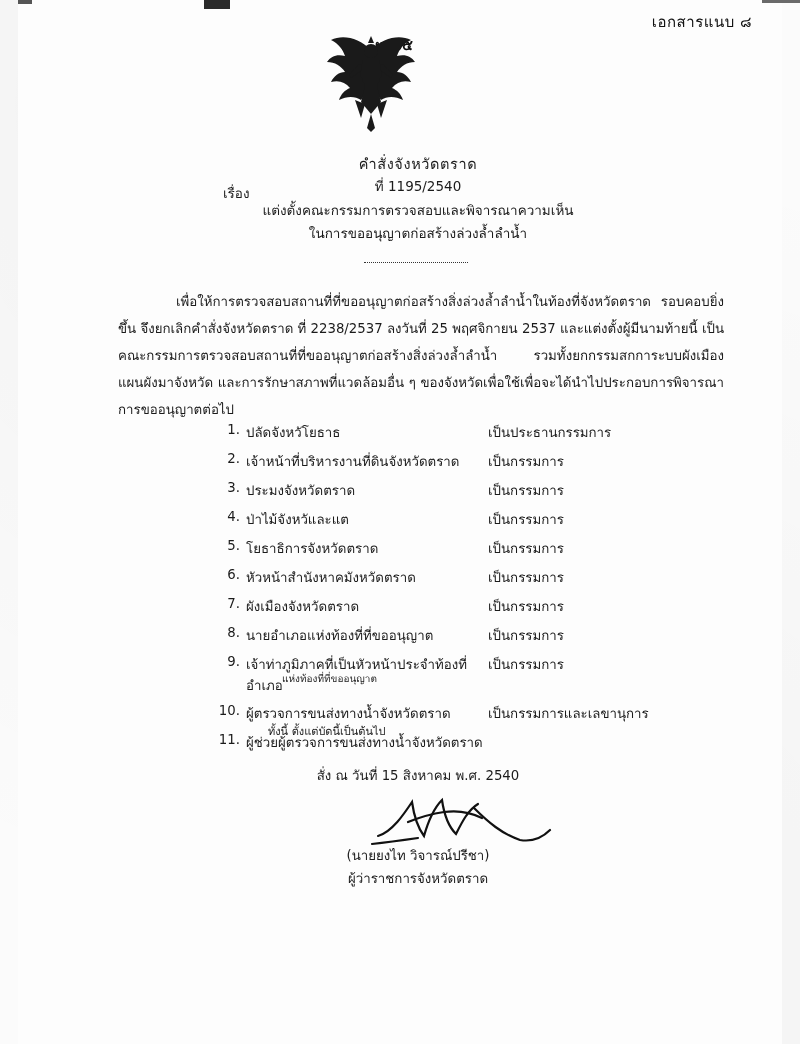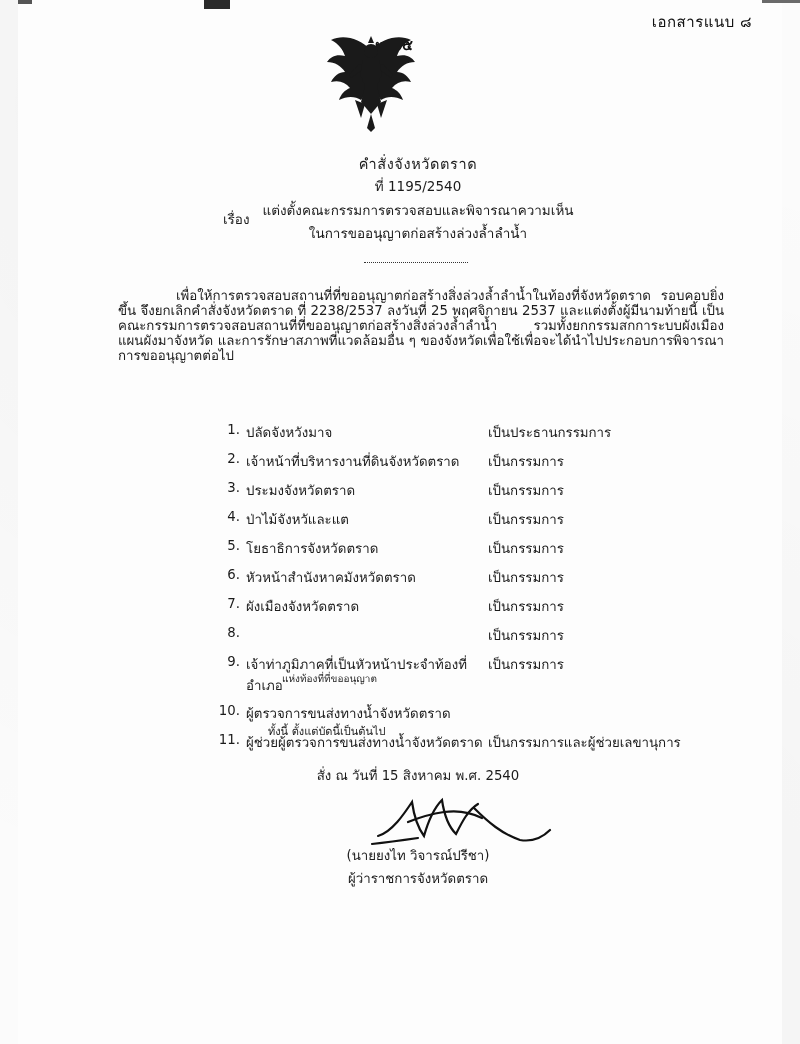--- a/index.html
+++ b/index.html
@@ -80,39 +80,39 @@
     text-align: center;
   }
   .t-title      { top: 152px; font-size: 14.5px; letter-spacing: .6px; }
   .t-number     { top: 175px; font-size: 13.5px; }
   .t-subject-1  { top: 199px; font-size: 13.5px; }
   .t-subject-2  { top: 222px; font-size: 13.5px; }
 
   .subject-label {
     position: absolute;
     left: 205px;
-    top: 208px;
+    top: 182px;
     font-size: 13.5px;
   }
   .rule {
     position: absolute;
     left: 346px;
     top: 262px;
     width: 104px;
     border-top: 1px dotted #333;
     height: 0;
   }
 
   .body {
     position: absolute;
     left: 100px;
     top: 288px;
     width: 606px;
     font-size: 13.3px;
-    line-height: 15px;
+    line-height: 27px;
     text-align: justify;
   }
   .body p { margin: 0; }
   .indent { display: inline-block; width: 58px; }
 
   .members {
     position: absolute;
     left: 196px;
     top: 422px;
     width: 520px;
@@ -229,21 +229,21 @@
 
     <div class="rule"></div>
 
     <div class="body">
       <p><span class="indent"></span><span>เพื่อให้การตรวจสอบสถานที่ที่ขออนุญาตก่อสร้างสิ่งล่วงล้ำลำน้ำในท้องที่จังหวัดตราด รอบคอบยิ่งขึ้น จึงยกเลิกคำสั่งจังหวัดตราด ที่ 2238/2537 ลงวันที่ 25 พฤศจิกายน 2537 และแต่งตั้งผู้มีนามท้ายนี้ เป็นคณะกรรมการตรวจสอบสถานที่ที่ขออนุญาตก่อสร้างสิ่งล่วงล้ำลำน้ำ รวมทั้งยกกรรมสกการะบบผังเมือง แผนผังมาจังหวัด และการรักษาสภาพที่แวดล้อมอื่น ๆ ของจังหวัดเพื่อใช้เพื่อจะได้นำไปประกอบการพิจารณาการขออนุญาตต่อไป</span></p>
     </div>
 
     <div class="members">
       <div class="member-row">
         <span class="m-num">1.</span>
-        <span class="m-name">ปลัดจังหวังมาจ</span>
+        <span class="m-name">ปลัดจังหวัโยธาธ</span>
         <span class="m-role">เป็นประธานกรรมการ</span>
       </div>
       <div class="member-row">
         <span class="m-num">2.</span>
         <span class="m-name">เจ้าหน้าที่บริหารงานที่ดินจังหวัดตราด</span>
         <span class="m-role">เป็นกรรมการ</span>
       </div>
       <div class="member-row">
         <span class="m-num">3.</span>
         <span class="m-name">ประมงจังหวัดตราด</span>
@@ -264,36 +264,37 @@
         <span class="m-name">หัวหน้าสำนังหาคมังหวัดตราด</span>
         <span class="m-role">เป็นกรรมการ</span>
       </div>
       <div class="member-row">
         <span class="m-num">7.</span>
         <span class="m-name">ผังเมืองจังหวัดตราด</span>
         <span class="m-role">เป็นกรรมการ</span>
       </div>
       <div class="member-row">
         <span class="m-num">8.</span>
+        <span class="m-name">นายอำเภอแห่งท้องที่ที่ขออนุญาต</span>
         <span class="m-role">เป็นกรรมการ</span>
       </div>
       <div class="member-row tall">
         <span class="m-num">9.</span>
         <span class="m-name">เจ้าท่าภูมิภาคที่เป็นหัวหน้าประจำท้องที่อำเภอ</span>
         <span class="m-role">เป็นกรรมการ</span>
         <span class="m-sub">แห่งท้องที่ที่ขออนุญาต</span>
       </div>
       <div class="member-row" style="margin-top:20px;">
         <span class="m-num">10.</span>
         <span class="m-name">ผู้ตรวจการขนส่งทางน้ำจังหวัดตราด</span>
+        <span class="m-role">เป็นกรรมการและเลขานุการ</span>
       </div>
       <div class="member-row">
         <span class="m-num">11.</span>
         <span class="m-name">ผู้ช่วยผู้ตรวจการขนส่งทางน้ำจังหวัดตราด</span>
-        <span class="m-role">เป็นกรรมการและผู้ช่วยเลขานุการ</span>
       </div>
     </div>
 
     <div class="closing">ทั้งนี้  ตั้งแต่บัดนี้เป็นต้นไป</div>
     <div class="date-line">สั่ง  ณ  วันที่   15   สิงหาคม  พ.ศ. 2540</div>
 
     <div class="signature">
       <svg width="190" height="58" viewBox="0 0 190 58" aria-hidden="true">
         <g fill="none" stroke="#111" stroke-width="2.2" stroke-linecap="round">
           <path d="M8 44 C22 40 34 22 42 10 C44 24 48 36 54 44 C58 30 64 16 72 8 C74 22 78 34 86 42 C92 30 98 18 108 12"></path>

